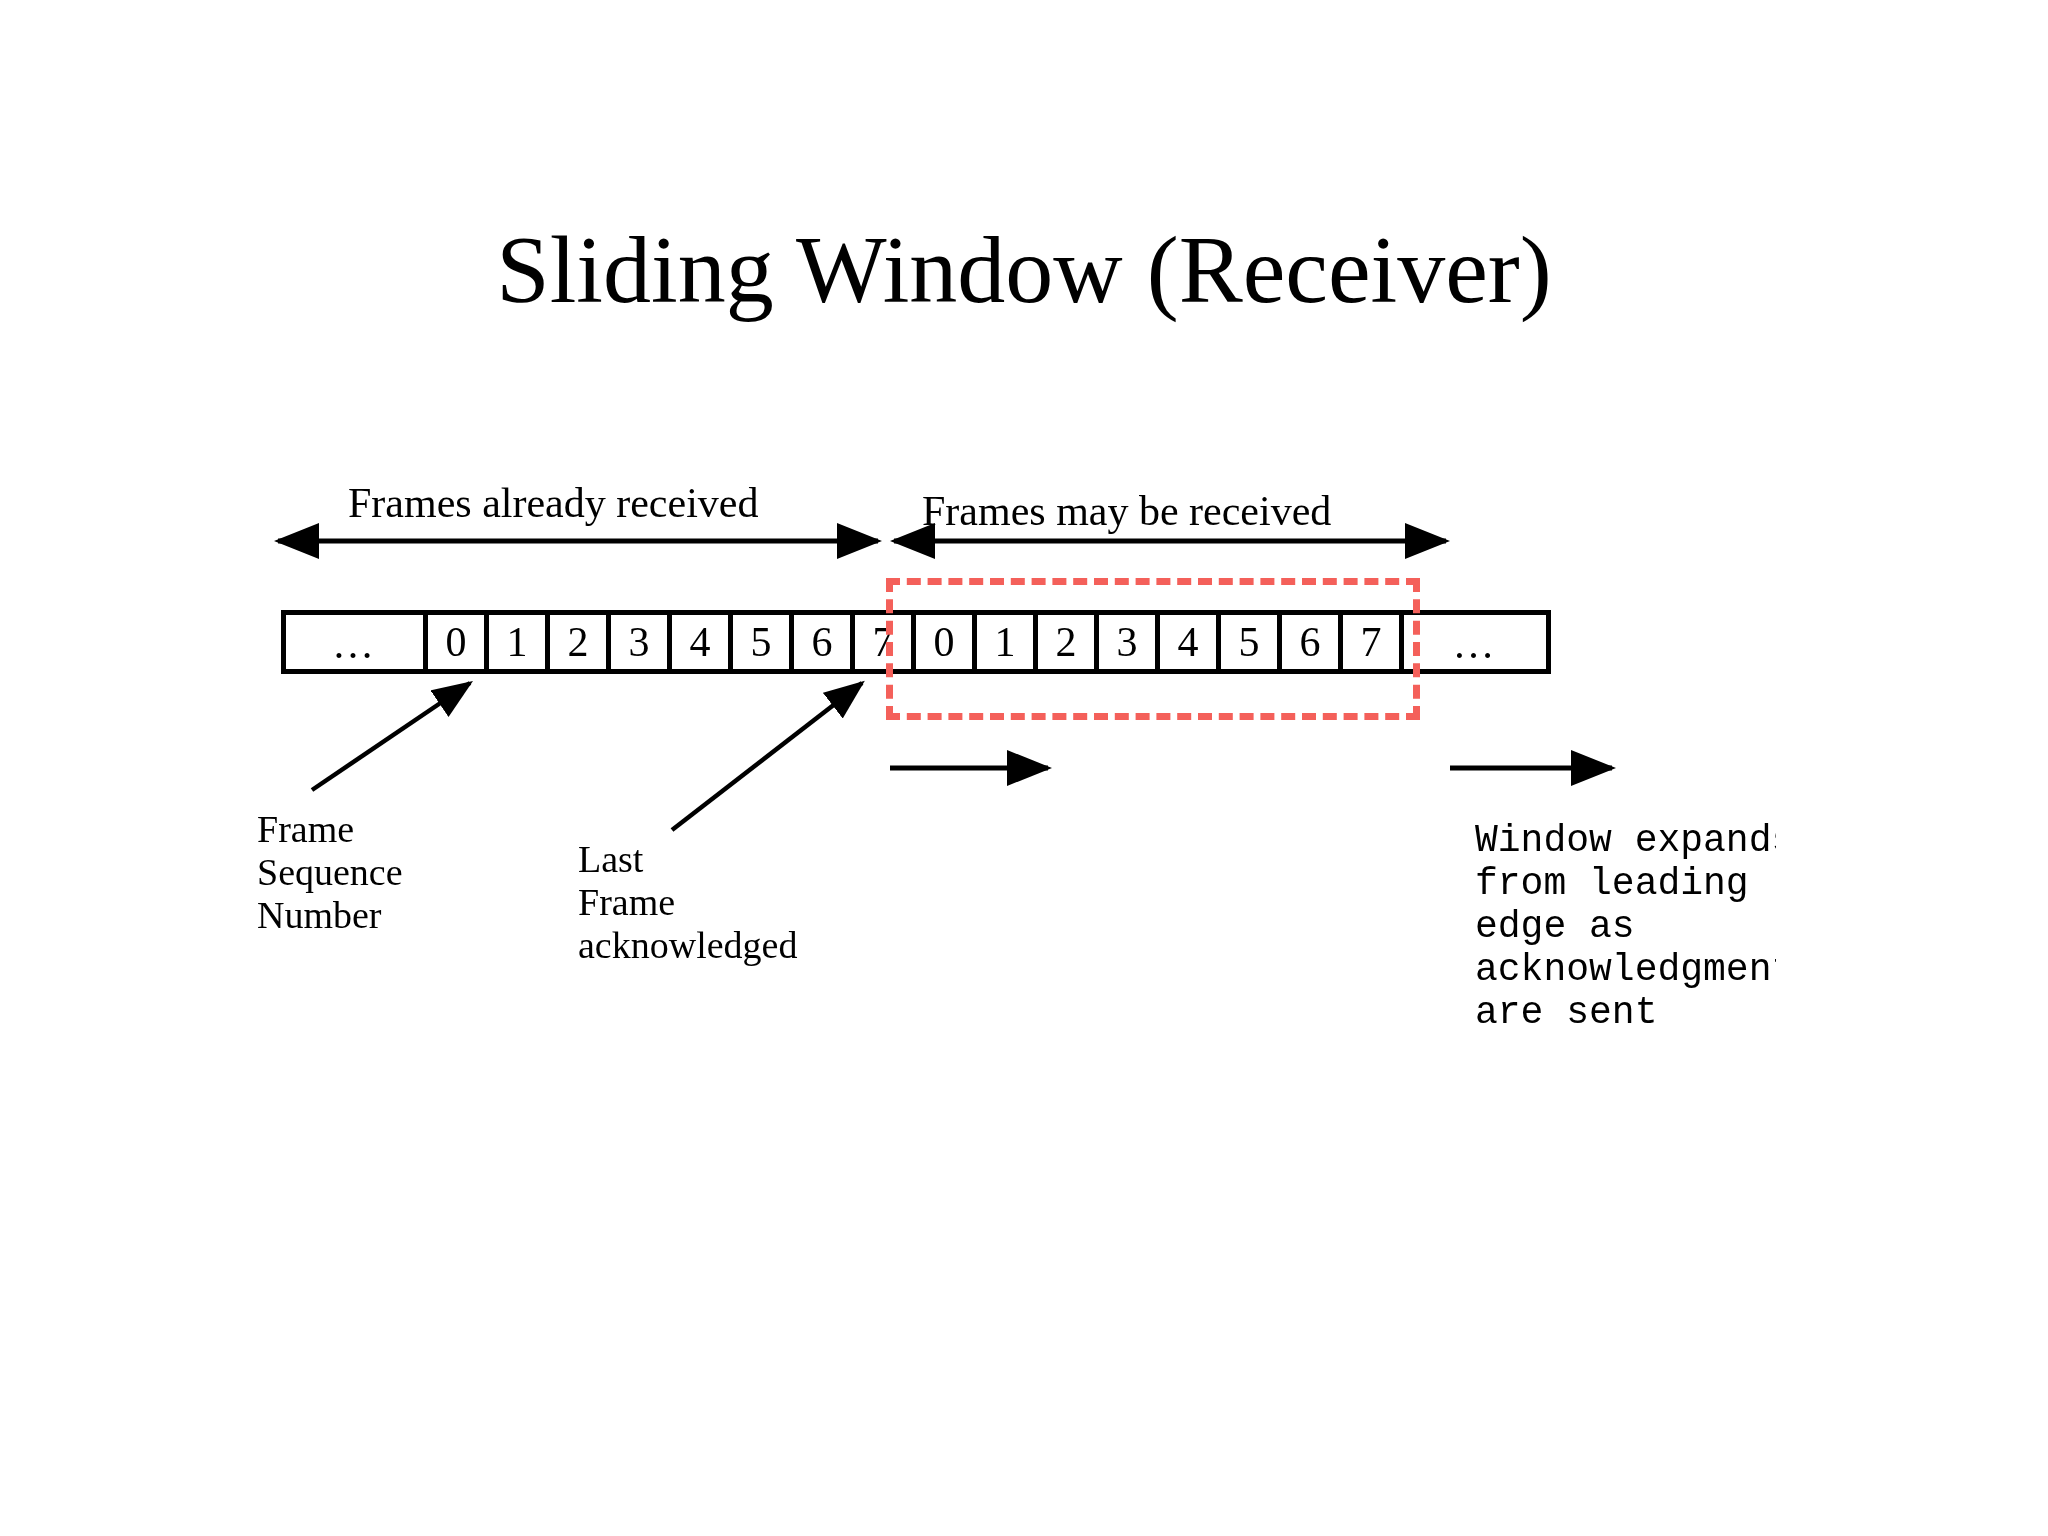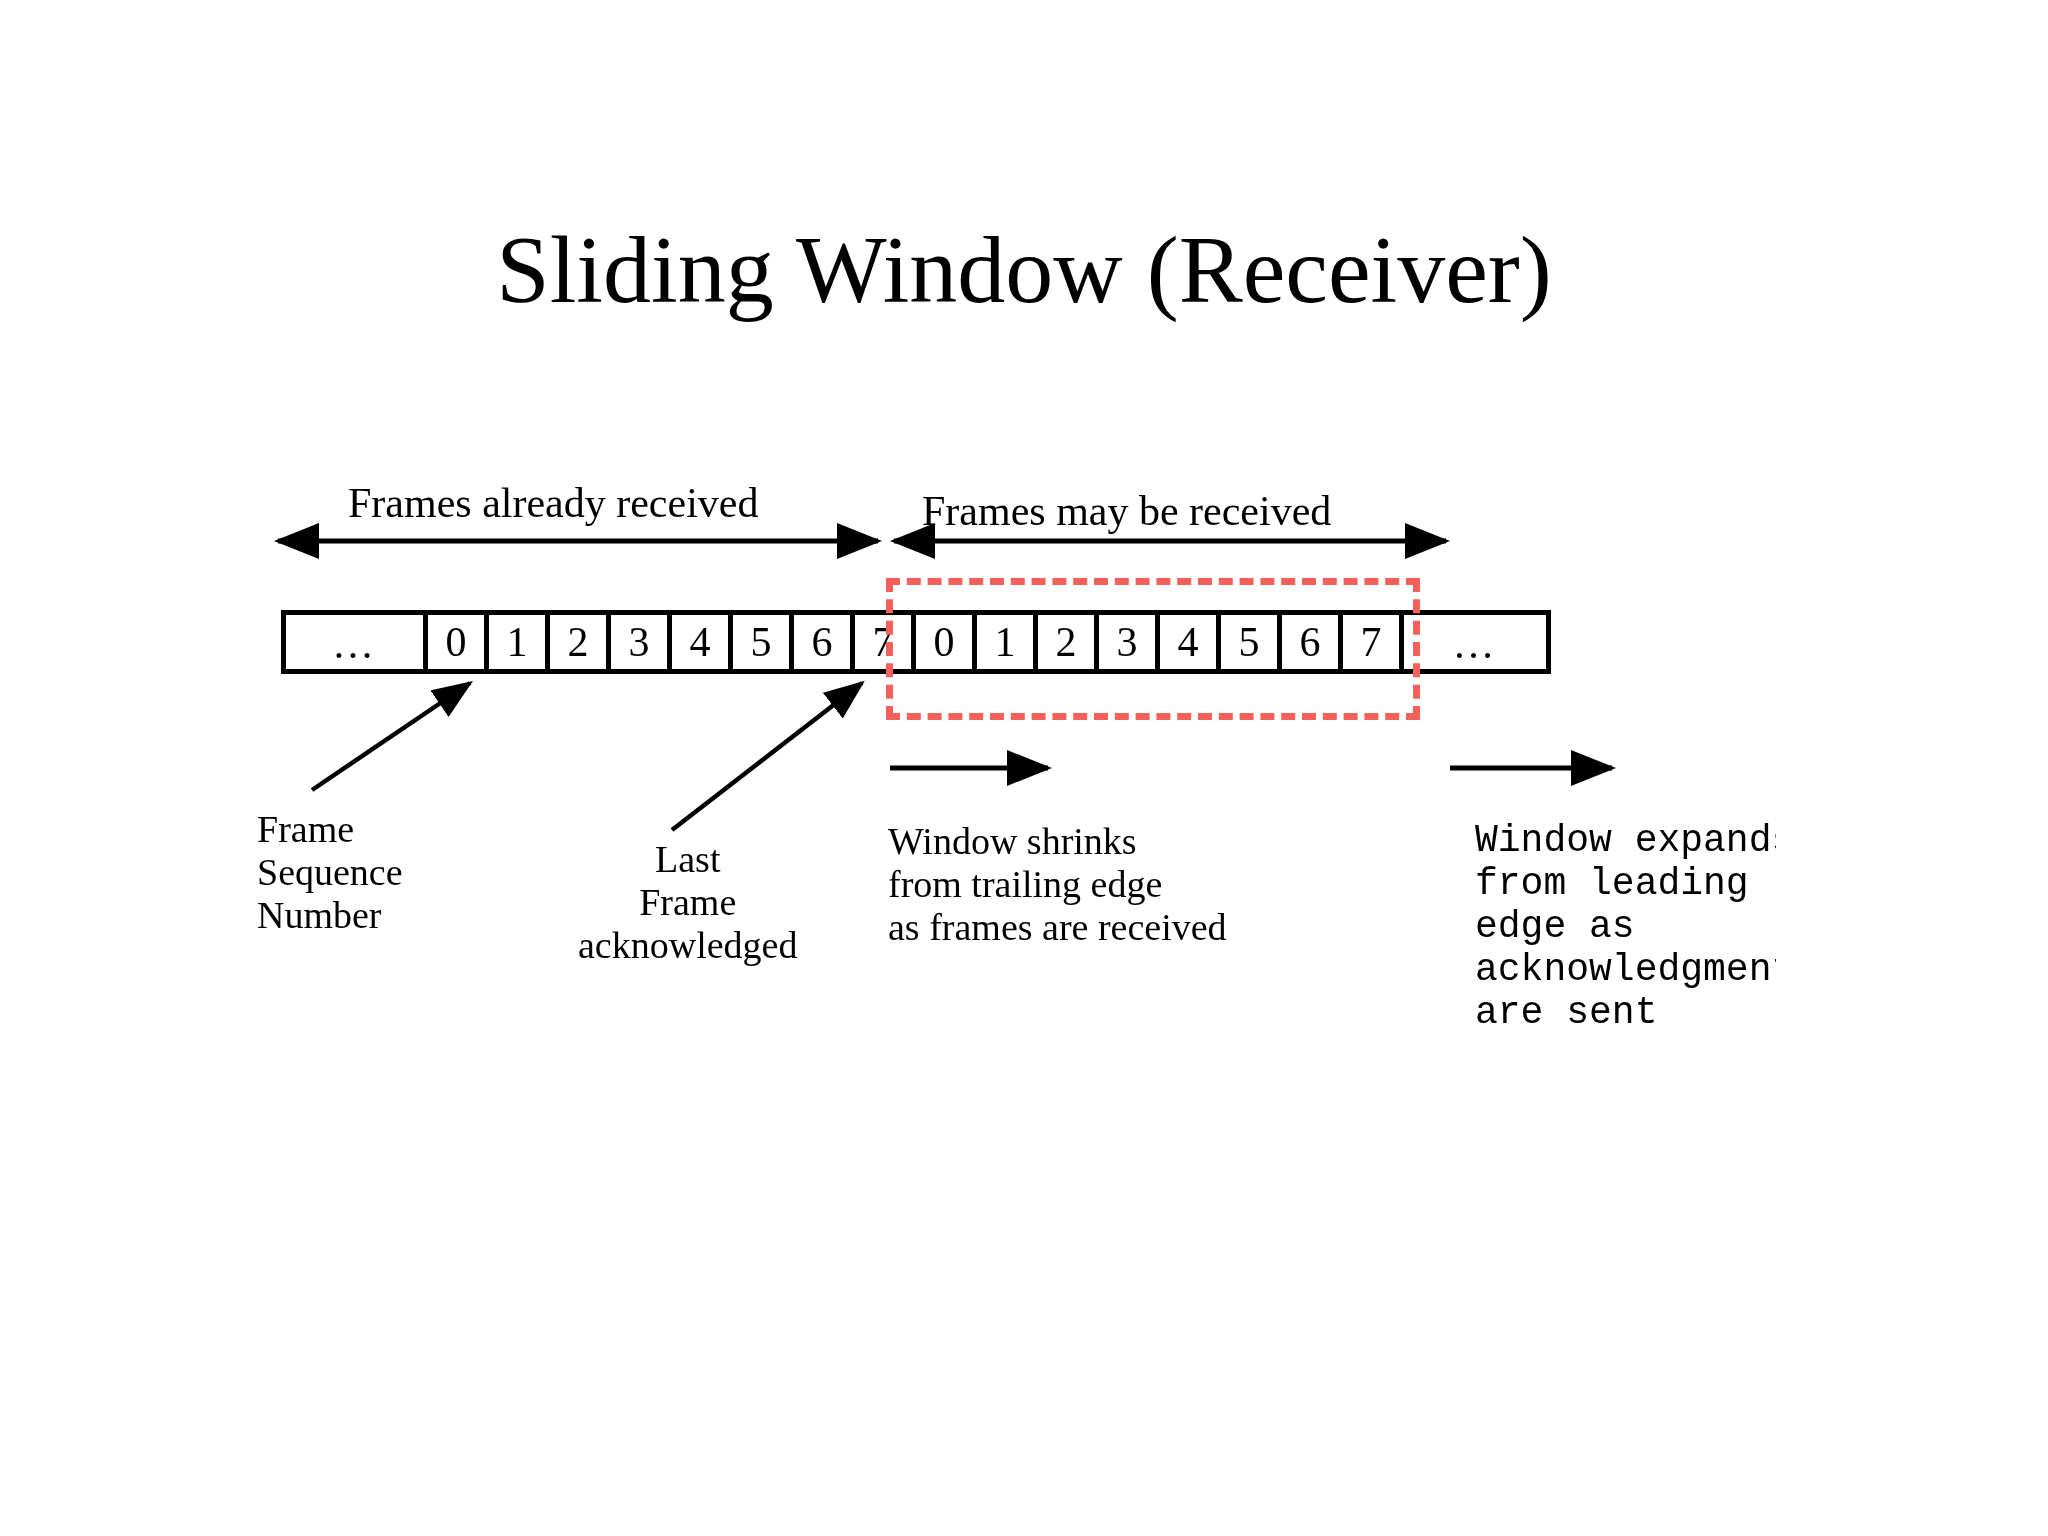--- a/index.html
+++ b/index.html
@@ -95,21 +95,21 @@
   }
 
   
   .note {
     position: absolute;
     font-size: 38px;
     line-height: 1.13;
     white-space: pre-line;
   }
   #note-fsn      { left: 257px;  top: 808px; }
-  #note-lfa      { left: 578px;  top: 838px; text-align: center; }
+  #note-lfa      { left: 578px;  top: 838px; }
   #note-shrink   { left: 888px;  top: 820px; }
   #note-expand   { left: 1475px; top: 820px; font-family: Liberation Mono, monospace; }
 </style>
 </head>
 <body>
 
 <div id="slide">
 
   <div id="title">Sliding Window (Receiver)</div>
 
@@ -161,21 +161,18 @@
   </div>
 
   <div id="window-box"></div>
 
   <div class="note" id="note-fsn">Frame
 Sequence
 Number</div>
   <div class="note" id="note-lfa">Last
 Frame
 acknowledged</div>
-  <div class="note" id="note-shrink">Window shrinks
-from trailing edge
-as frames are received</div>
   <div class="note" id="note-expand">Window expands
 from leading edge as
 acknowledgments
 are sent</div>
 
 </div>
 
 </body></html>

